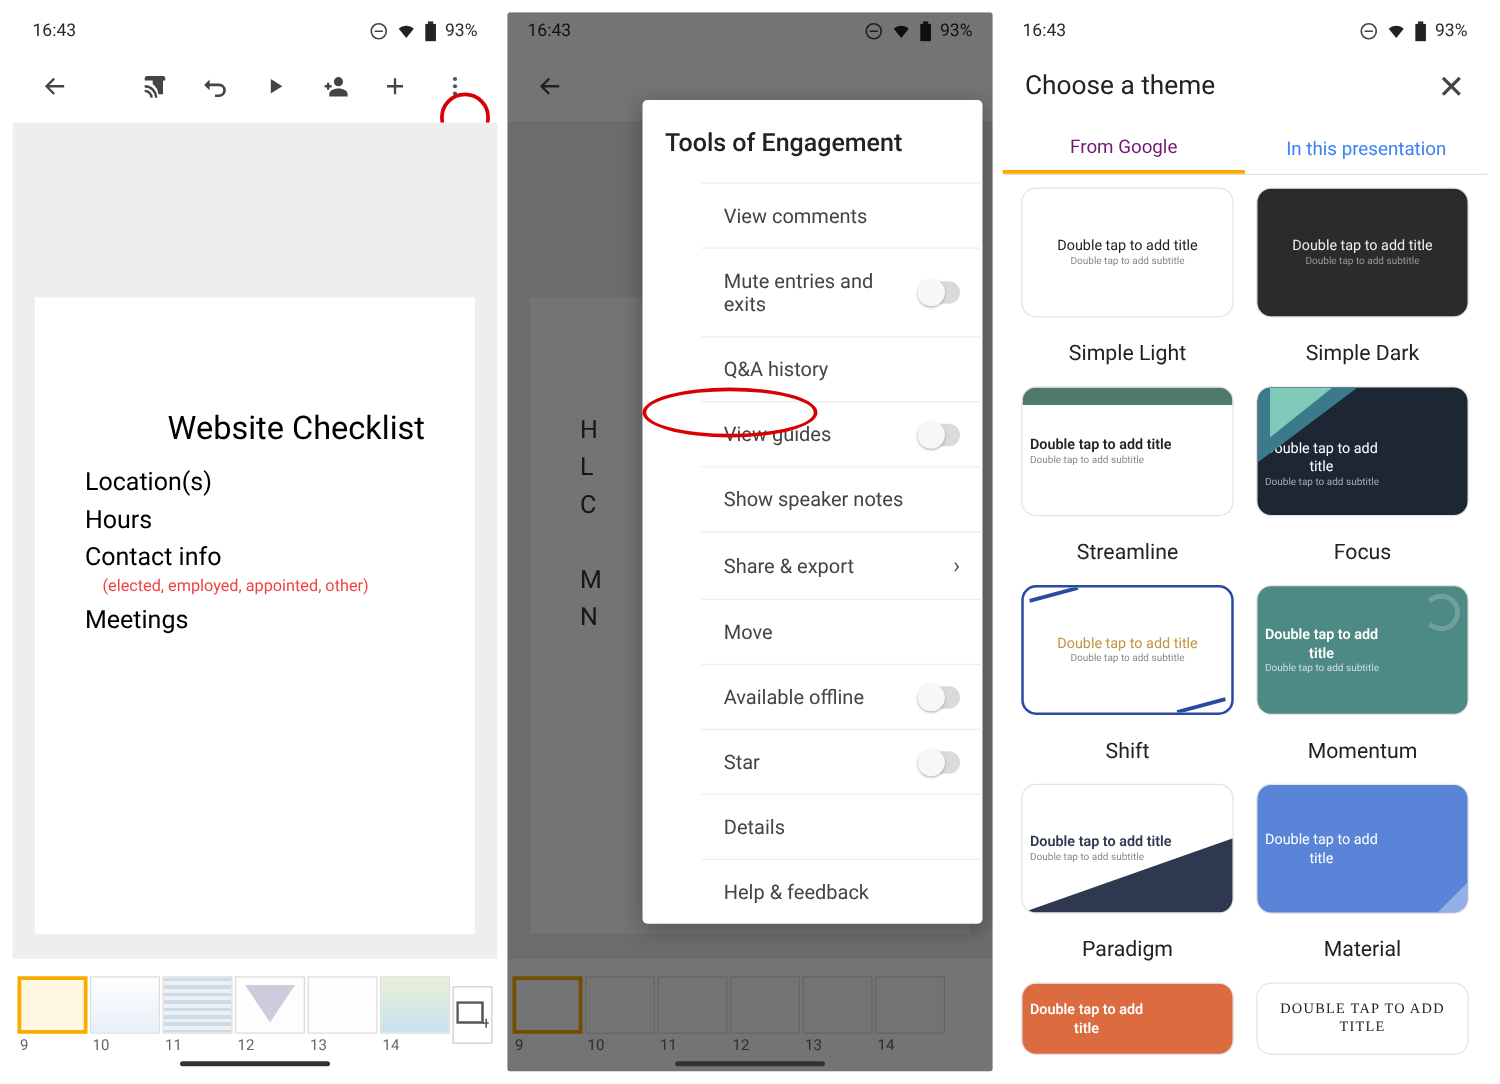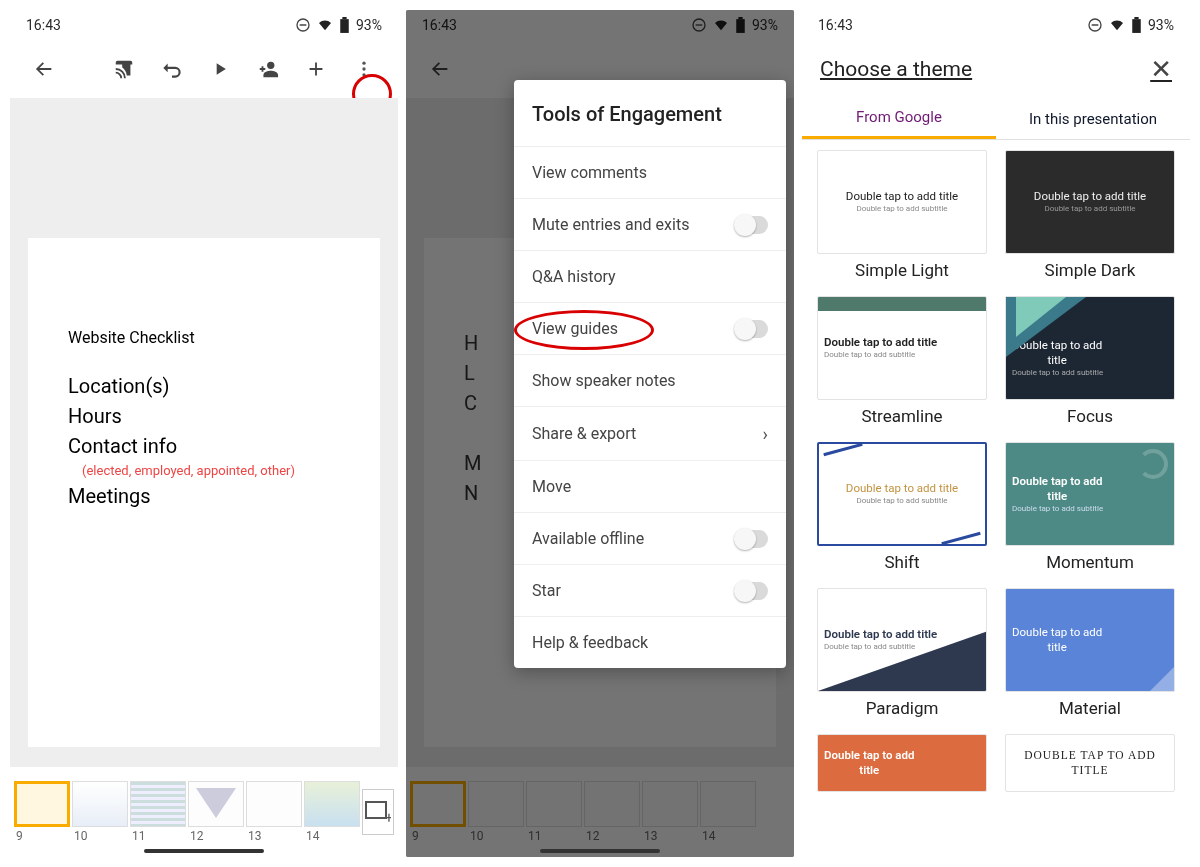--- a/index.html
+++ b/index.html
@@ -34,21 +34,21 @@
   .oval-red {
     position:absolute; border:3px solid #d80000; border-radius:50%;
     pointer-events:none;
   }
   
   .p1-body { background:#eeeeee; height: calc(100% - 30px - 58px - 90px); position: relative; }
   .slide {
     background:#fff; position:absolute; left:18px; right:18px; top:140px; bottom:20px;
     padding: 90px 40px 30px 40px;
   }
-  .slide-title { text-align:left; font-size:16px; margin-bottom: 24px; font-weight:400; }
+  .slide-title { text-align:right; font-size:26px; margin-bottom: 12px; font-weight:400; }
   .slide-list { font-size:20px; line-height:1.5; }
   .slide-sub { font-size:13px; color:#ef4444; padding-left:14px; }
   .thumbs {
     height:90px; background:#fff; display:flex; align-items:center; gap:2px;
     padding:4px 4px; overflow:hidden;
   }
   .thumb { display:flex; flex-direction:column; align-items:flex-start; }
   .thumb .tbox {
     width:56px; height:46px; background:#fdfdfd; border:1px solid #ddd;
   }
@@ -66,58 +66,58 @@
   }
   .p2 .statusbar, .p2 .toolbar, .p2 .p1-body, .p2 .thumbs { filter: brightness(0.7); }
   .menu {
     position:absolute; top:70px; left:108px; right:8px;
     background:#fff; border-radius:4px; box-shadow:0 4px 18px rgba(0,0,0,0.3);
     display:flex; flex-direction:column;
   }
   .menu-title { font-size:20px; font-weight:500; padding:22px 18px 20px; color:#222; }
   .menu-item {
     display:flex; align-items:center; justify-content:space-between;
-    padding:16px 18px; font-size:16px; color:#444; border-top:1px solid #eee;
+    padding:16px 18px; font-size:16px; color:#444; border-top:1px solid #eee;margin-left:47px;
   }
   .menu-item:first-of-type { border-top:1px solid #eee; }
   .toggle {
     width:34px; height:18px; background:#dadada; border-radius:10px; position:relative;
   }
   .toggle::after {
     content:""; position:absolute; left:0; top:-2px; width:22px; height:22px;
     background:#f7f7f7; border-radius:50%; box-shadow:0 1px 2px rgba(0,0,0,0.3);
   }
   .chev { font-size:18px; color:#555; }
   
   .p3-header {
     height:58px; display:flex; align-items:center; justify-content:space-between;
-    padding:0 18px; font-size:21px; color:#222;text-decoration:underline;
+    padding:0 18px; font-size:21px; color:#222;
   }
   .tabs {
     display:flex; height:42px; border-bottom:1px solid #e0e0e0;
   }
   .tab {
     flex:1; display:flex; align-items:center; justify-content:center;
-    font-size:15px; color:#0f172a;
+    font-size:15px; color:#3b82f6;
   }
   .tab.active { color:#701a75; border-bottom:3px solid #f9ab00; }
   .themes {
     height: calc(100% - 30px - 58px - 42px);
     overflow:hidden; padding:10px 14px 0;
     display:grid; grid-template-columns:1fr 1fr; gap:16px 16px;
     align-content:start;
   }
   .theme { display:flex; flex-direction:column; align-items:center; }
   .theme .thumb2 {
-    width:170px; height:104px; border:1px solid #e3e3e3; border-radius:2px;
+    width:170px; height:104px; border:1px solid #e3e3e3; border-radius:12px;
     display:flex; flex-direction:column; align-items:center; justify-content:center;
     text-align:center; font-size:11px; padding:6px; line-height:1.3;
     overflow:hidden; position:relative;
   }
-  .theme .name { font-size:17px; color:#222; margin-top:6px; }
+  .theme .name { font-size:17px; color:#222; margin-top:19px; }
   .tt-title { font-size:11.5px; color:#222; }
   .tt-sub { font-size:8px; color:#888; }
   .tt-left { align-items:flex-start !important; justify-content:center; padding:10px 14px; }
   .homebar {
     position:absolute; bottom:4px; left:50%; transform:translateX(-50%);
     width:120px; height:4px; background:#333; border-radius:3px;
   }
 </style>
 </head>
 <body>
@@ -329,20 +329,23 @@
       </div>
     <div class="menu-item">
         <span>Available offline</span>
         <span class="toggle"></span>
       </div>
     <div class="menu-item">
         <span>Star</span>
         <span class="toggle"></span>
       </div>
     <div class="menu-item">
+        <span>Details</span>
+      </div>
+    <div class="menu-item">
         <span>Help &amp; feedback</span>
       </div>
   </div>
   <div class="oval-red" style="top:300px; left:108px; width:140px; height:40px;"></div>
   <div class="homebar"></div>
 </div>
 
 <div class="phone">
   <div class="statusbar">
     <span>16:43</span>

